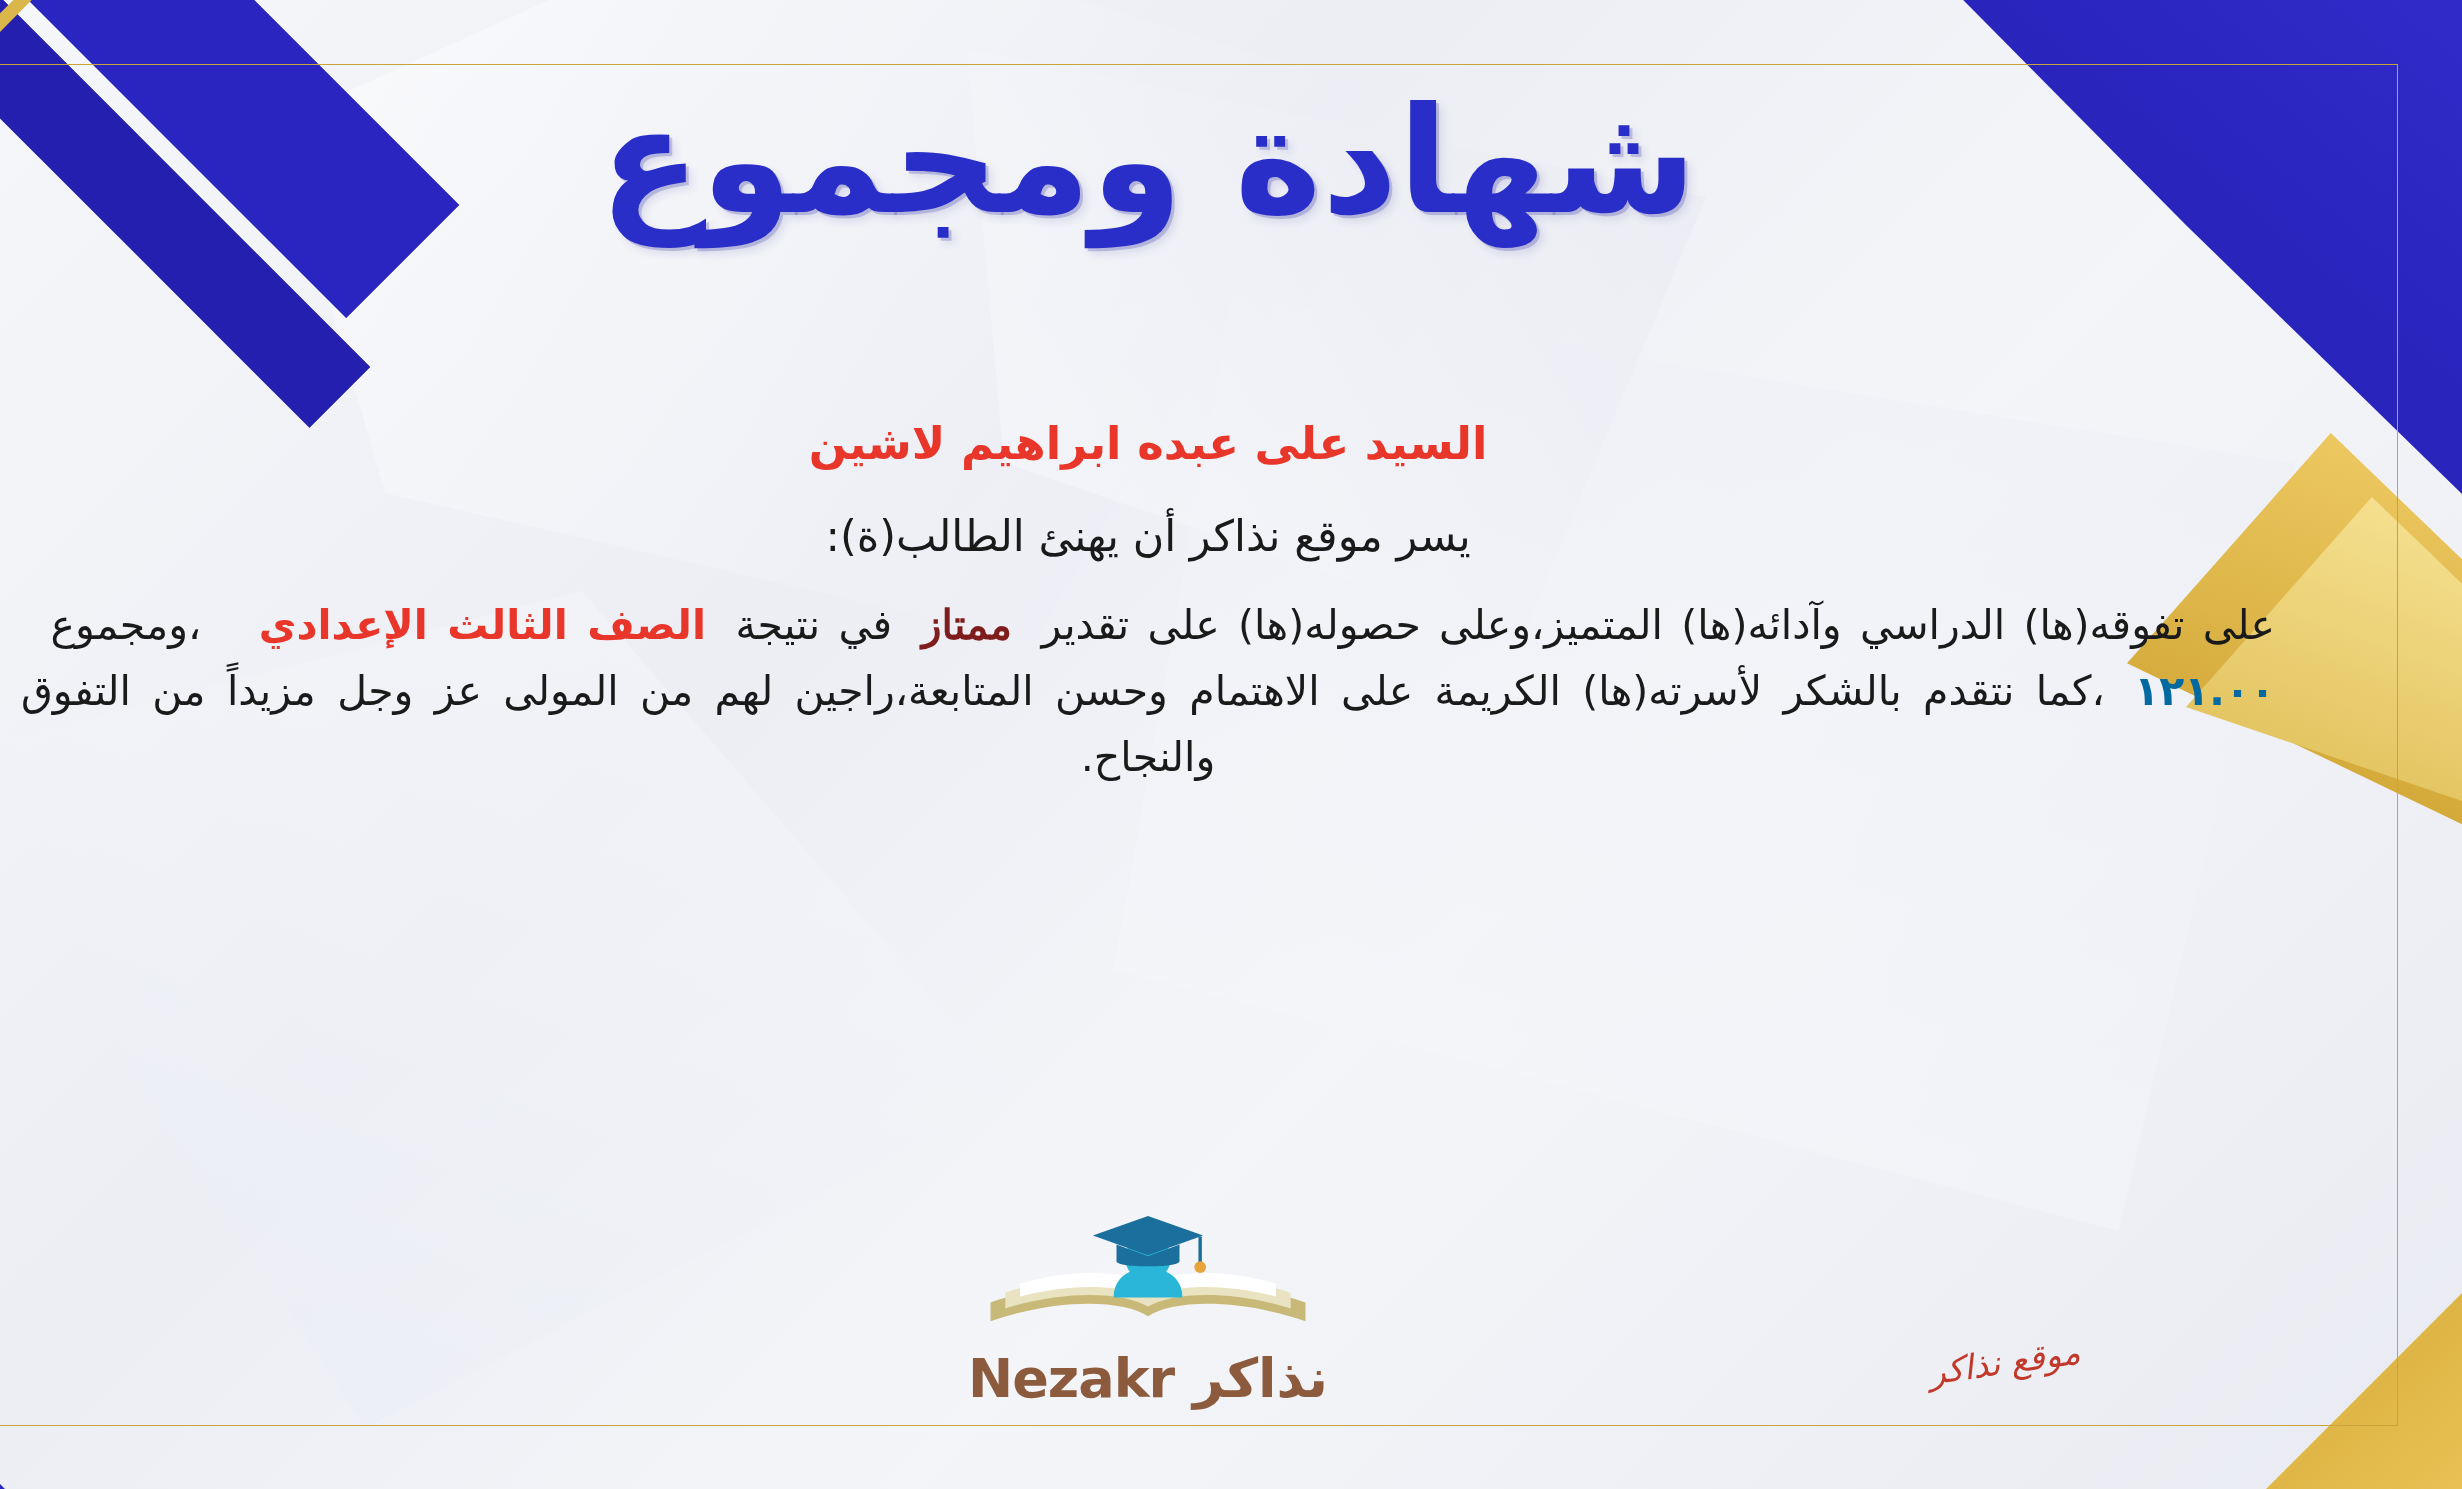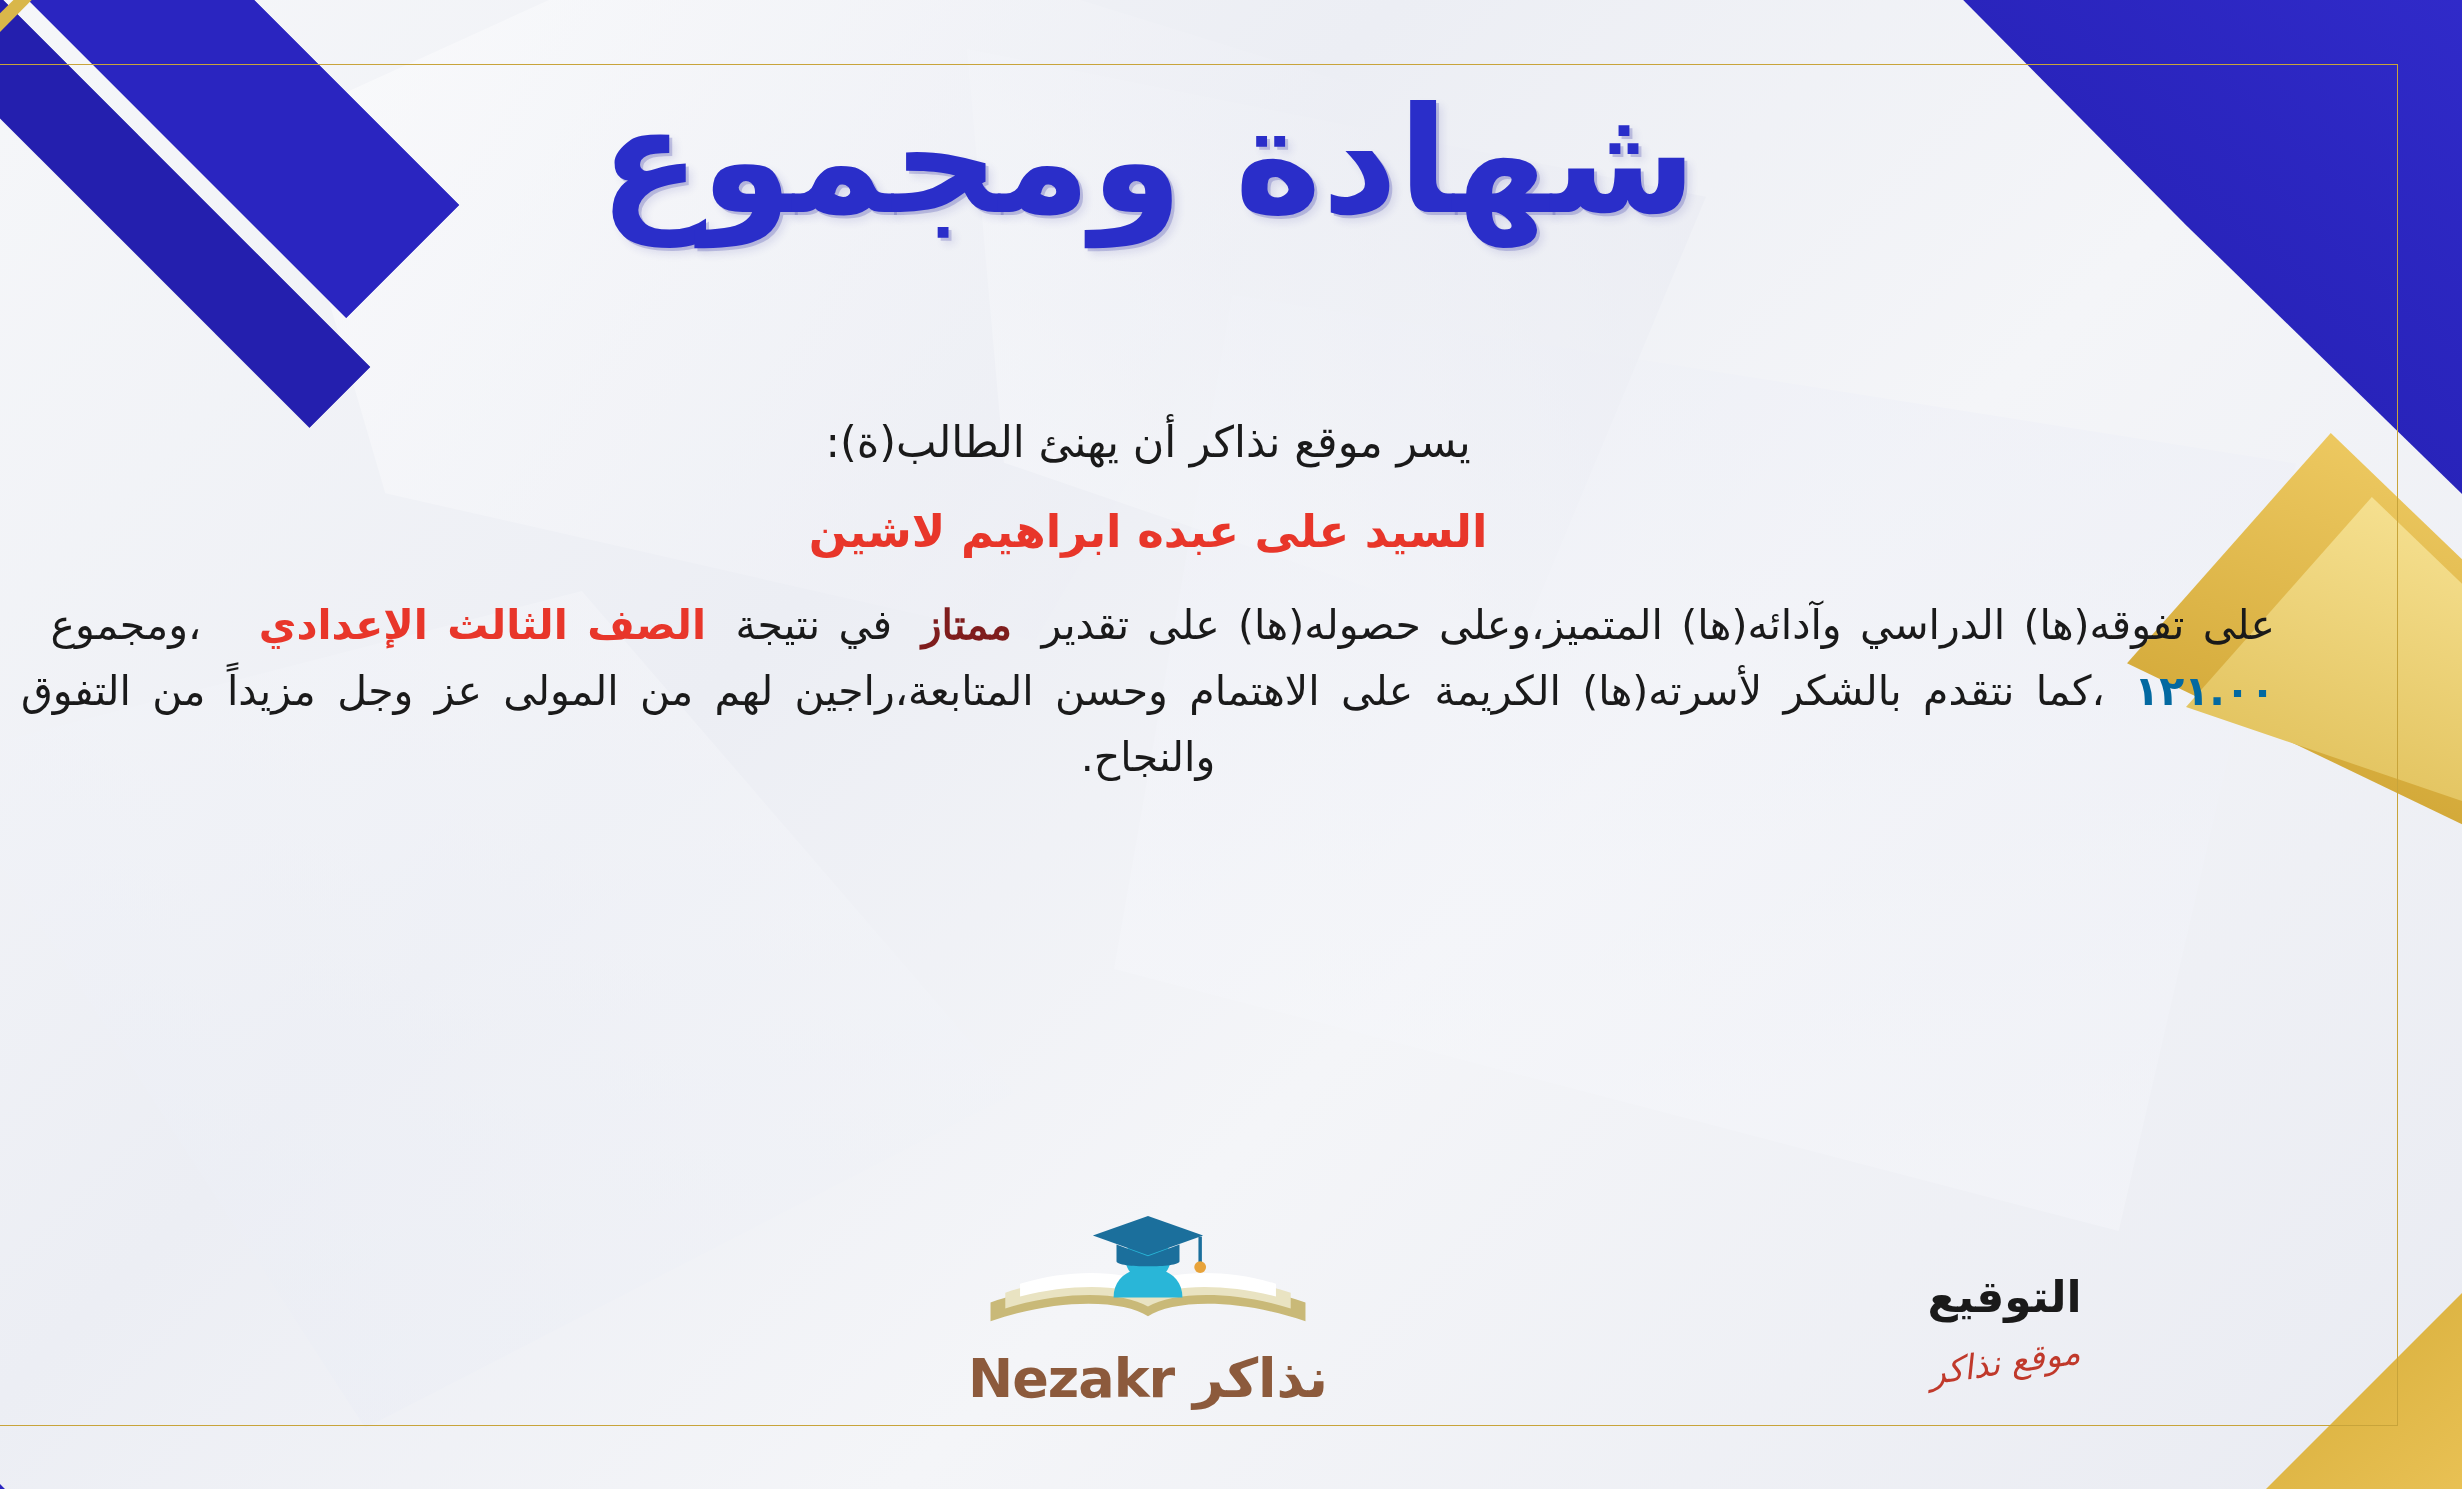--- a/index.html
+++ b/index.html
@@ -294,30 +294,29 @@
   <div class="corner corner-bl-gold"></div>
   <div class="corner corner-br-gold"></div>
 
   <div class="gold-frame"></div>
 
   <div class="title-wrap">
     <div class="title">شهادة ومجموع</div>
   </div>
 
   <div class="body-block">
+    <div class="line student-name">السيد على عبده ابراهيم لاشين</div>
     <div class="line line-intro">يسر موقع نذاكر أن يهنئ الطالب(ة):</div>
-    <div class="line student-name">السيد على عبده ابراهيم لاشين</div>
 
     <div class="paragraph">
       <span>على تفوقه(ها) الدراسي وآدائه(ها) المتميز،وعلى حصوله(ها) على تقدير</span><span class="sp"></span><span class="hl">ممتاز</span><span class="sp"></span><span>في نتيجة</span><span class="sp"></span><span class="hl-grade">الصف الثالث الإعدادي</span><span class="sp"></span><span>،ومجموع</span><span class="sp"></span><span class="hl-total">١٢١.٠٠</span><span class="sp"></span><span>،كما نتقدم بالشكر لأسرته(ها) الكريمة على الاهتمام وحسن المتابعة،راجين لهم من المولى عز وجل مزيداً من التفوق والنجاح.</span>
     </div>
   </div>
 
   <div class="signature-block">
-    <div class="signature-label">التوقيع</div>
     <div class="signature-mark">موقع نذاكر</div>
   </div>
 
   <div class="logo-block">
     <div class="logo-mark">
       <svg viewBox="0 0 760 300" width="374" height="148" aria-hidden="true">
 
         <path d="M60 210 C200 160 330 165 380 200 C430 165 560 160 700 210 L700 248 C560 200 430 205 380 238 C330 205 200 200 60 248 Z" fill="#c9b978"></path>
         <path d="M90 190 C210 150 330 155 380 186 C430 155 550 150 670 190 L670 222 C550 184 430 188 380 218 C330 188 210 184 90 222 Z" fill="#e9e3c2"></path>
         <path d="M120 172 C225 140 330 146 380 172 C430 146 535 140 640 172 L640 198 C535 170 430 174 380 198 C330 174 225 170 120 198 Z" fill="#ffffff"></path>

